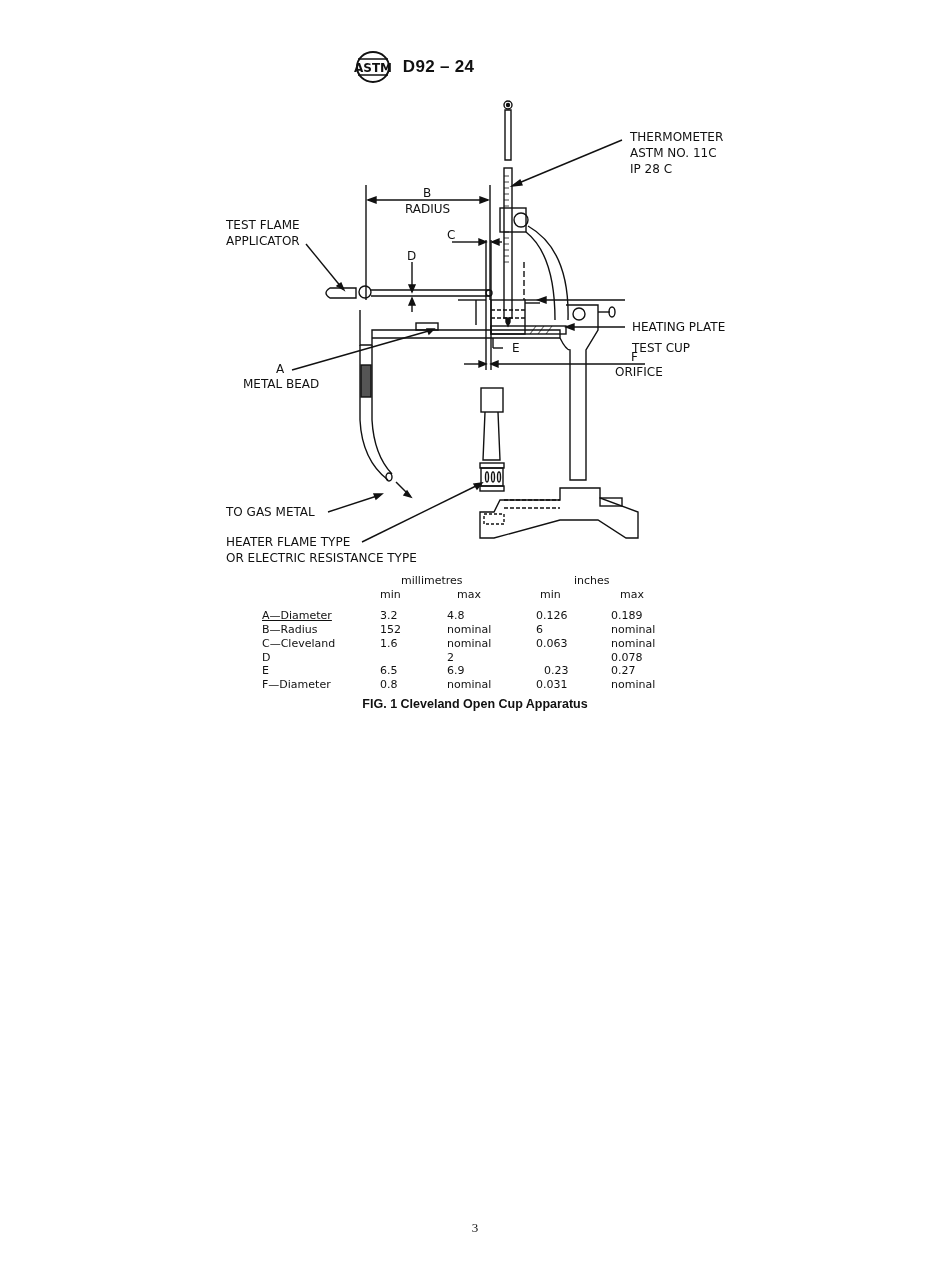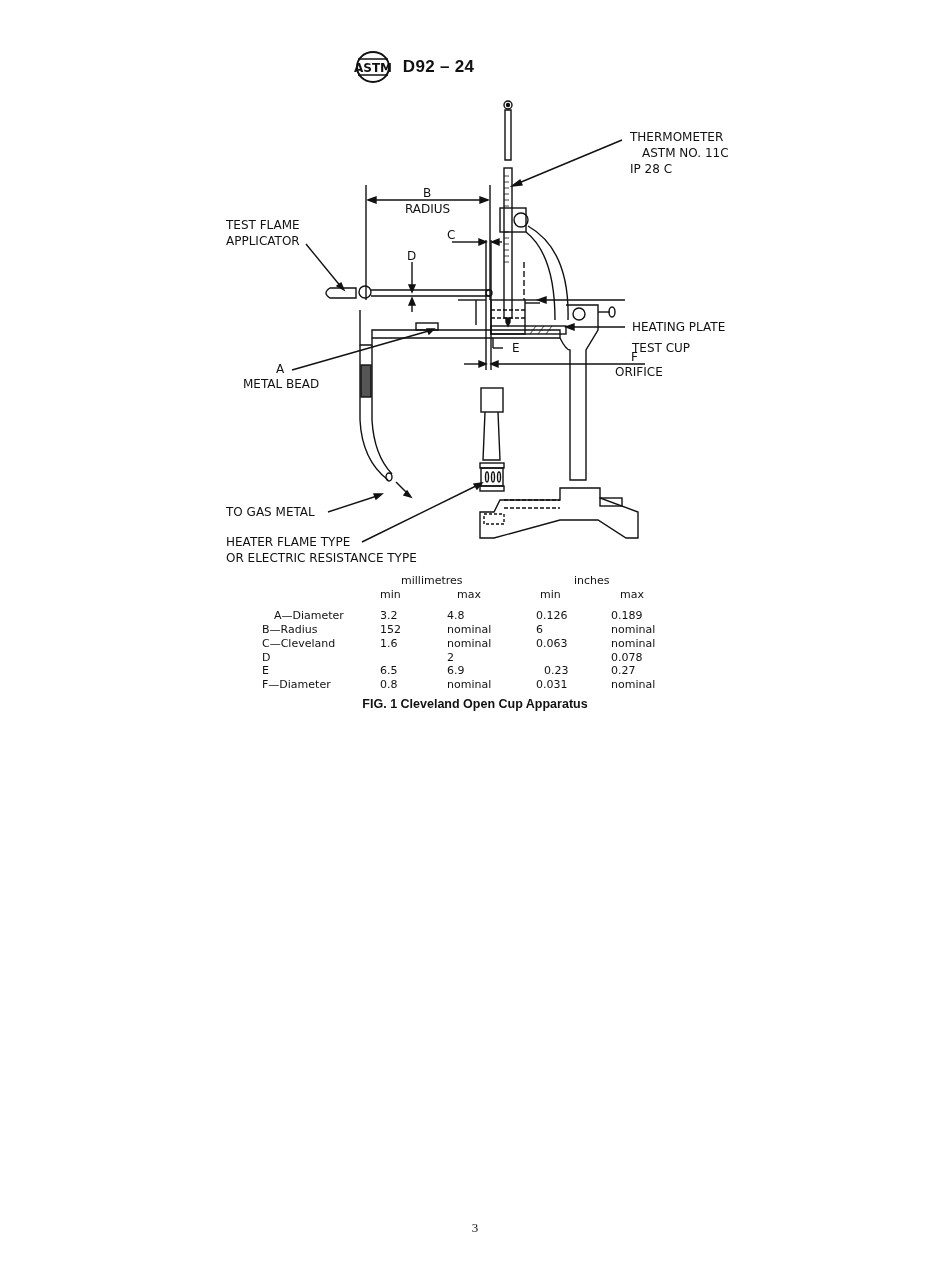--- a/index.html
+++ b/index.html
@@ -147,21 +147,21 @@
     <line x1="328" y1="512" x2="380" y2="495"></line>
     <path d="M382,494 l-8,0 l2,5 z" fill="#111"></path>
     <line x1="396" y1="482" x2="410" y2="496"></line>
     <path d="M411,497 l-7,-2 l3,-4 z" fill="#111"></path>
     <line x1="362" y1="542" x2="480" y2="484"></line>
     <path d="M482,483 l-8,1 l3,5 z" fill="#111"></path>
   </g>
 </svg>
 
 <div class="lbl" style="left:630px;top:129px;">THERMOMETER</div>
-<div class="lbl" style="left:630px;top:145px;margin-left:12px;">ASTM NO. 11C</div>
+<div class="lbl" style="left:630px;top:145px;">ASTM NO. 11C</div>
 <div class="lbl" style="left:630px;top:161px;">IP 28 C</div>
 <div class="lbl" style="left:423px;top:185px;">B</div>
 <div class="lbl" style="left:405px;top:201px;">RADIUS</div>
 <div class="lbl" style="left:226px;top:217px;">TEST FLAME</div>
 <div class="lbl" style="left:226px;top:233px;">APPLICATOR</div>
 <div class="lbl" style="left:447px;top:227px;">C</div>
 <div class="lbl" style="left:407px;top:248px;">D</div>
 <div class="lbl" style="left:632px;top:292px;margin-top:48px;">TEST CUP</div>
 <div class="lbl" style="left:632px;top:319px;">HEATING PLATE</div>
 <div class="lbl" style="left:512px;top:340px;">E</div>
@@ -175,21 +175,21 @@
 
 <div class="tbl">
   <div class="cell" style="left:139px;top:0px;">millimetres</div>
   <div class="cell" style="left:312px;top:0px;">inches</div>
   <div class="cell" style="left:118px;top:14px;">min</div>
   <div class="cell" style="left:195px;top:14px;">max</div>
   <div class="cell" style="left:278px;top:14px;">min</div>
   <div class="cell" style="left:358px;top:14px;">max</div>
 
   <div>
-    <div class="cell" style="left:12px;top:35px;">A—Diameter</div>
+    <div class="cell" style="left:0;top:35px;text-decoration:underline;">A—Diameter</div>
     <div class="cell" style="left:118px;top:35px;">3.2</div>
     <div class="cell" style="left:185px;top:35px;">4.8</div>
     <div class="cell" style="left:274px;top:35px;">0.126</div>
     <div class="cell" style="left:349px;top:35px;">0.189</div>
   </div>
   <div>
     <div class="cell" style="left:0;top:49px;">B—Radius</div>
     <div class="cell" style="left:118px;top:49px;">152</div>
     <div class="cell" style="left:185px;top:49px;">nominal</div>
     <div class="cell" style="left:274px;top:49px;">6</div>

